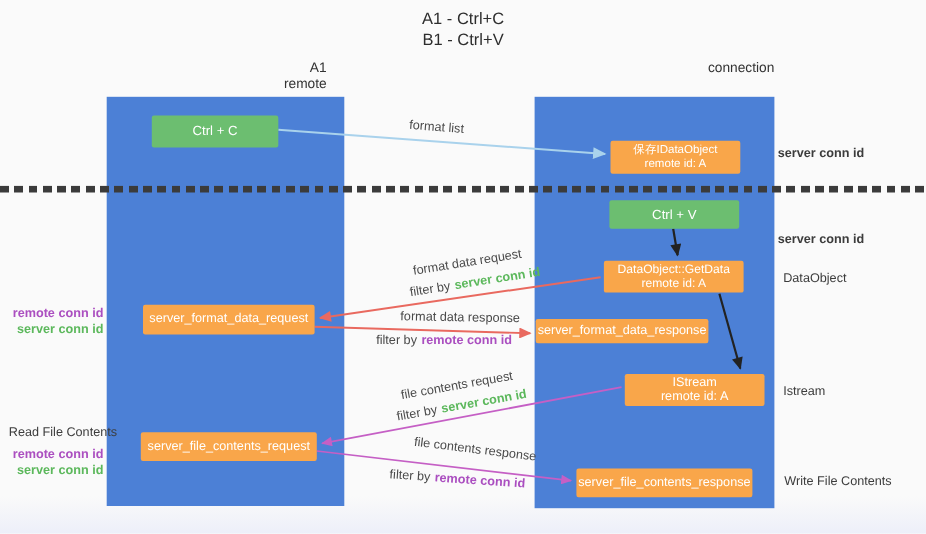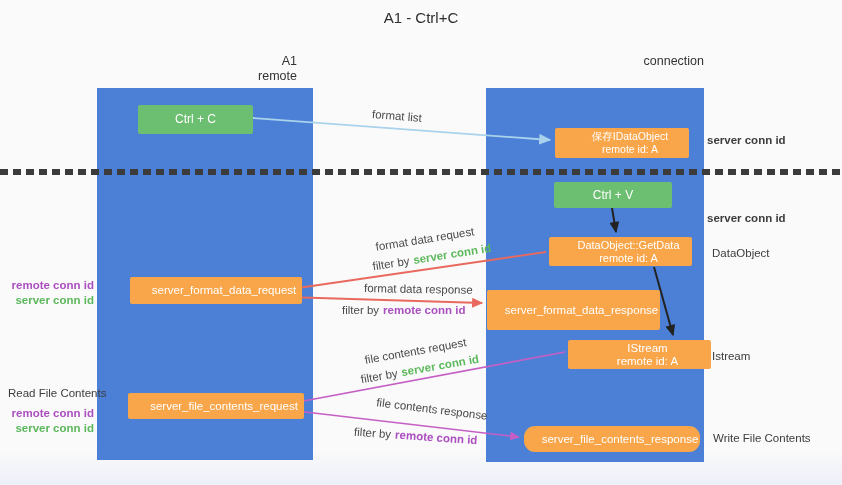--- a/index.html
+++ b/index.html
@@ -19,30 +19,30 @@
   #col-right{left:486px;top:88px;width:218px;height:374px;}
   
   .dotted{left:0;top:169px;width:842px;height:6px;z-index:2;
     background:repeating-linear-gradient(90deg,#3b3b3b 0 8px,transparent 8px 13px);}
   
   #arrows{left:0;top:0;z-index:3;}
   
   .box{display:flex;flex-direction:column;align-items:center;justify-content:center;
        color:#fff;text-align:right;border-radius:2px;z-index:4;line-height:13px;}
   .green{background:#6cbe70;font-size:12px;}
-  .orange{background:#f9a64a;font-size:11.5px;padding-left:16px;}
+  .orange{background:#f9a64a;font-size:11.5px;}
   #box-ctrl-c{left:138px;top:105px;width:115px;height:29px;}
   #box-save-obj{left:555px;top:128px;width:118px;height:30px;font-size:10.5px;}
   #box-ctrl-v{left:554px;top:182px;width:118px;height:26px;}
   #box-getdata{left:549px;top:237px;width:127px;height:29px;font-size:11px;}
   #box-format-req{left:130px;top:277px;width:156px;height:27px;}
-  #box-format-resp{left:487px;top:290px;width:157px;height:40px;}
+  #box-format-resp{left:487px;top:290px;width:157px;height:22px;}
   #box-istream{left:568px;top:340px;width:127px;height:29px;}
   #box-file-req{left:128px;top:393px;width:160px;height:26px;}
-  #box-file-resp{left:524px;top:426px;width:160px;height:26px;border-radius:11px;}
+  #box-file-resp{left:524px;top:426px;width:160px;height:26px;}
   
   .alabel{font-size:11.5px;color:#4a4a4a;white-space:nowrap;z-index:5;transform-origin:center;}
   .grn{color:#5cb85c;font-weight:bold;}
   .pur{color:#ab4fc0;font-weight:bold;}
   .fb{margin-right:4px;}
   #lbl-format-list{left:372px;top:110px;transform:rotate(4.5deg);}
   #lbl-fdr{left:375px;top:233px;transform:rotate(-9deg);}
   #lbl-fdr-filter{left:372px;top:251px;transform:rotate(-9deg);}
   #lbl-fdresp{left:364px;top:283px;transform:rotate(1deg);}
   #lbl-fdresp-filter{left:342px;top:304px;}
@@ -62,20 +62,21 @@
   #right-istream{left:712px;top:349px;}
   #right-write-file{left:713px;top:431px;}
 </style>
 </head>
 <body>
 
 <div id="canvas">
 
   <div class="abs title">
     <div>A1 - Ctrl+C</div>
+    <div>B1 - Ctrl+V</div>
   </div>
 
   <div class="abs col-header" style="left:97px;top:54px;width:200px;">
     <div>A1</div>
     <div>remote</div>
   </div>
   <div class="abs col-header" style="left:486px;top:54px;width:218px;">
     <div>connection</div>
   </div>
 

